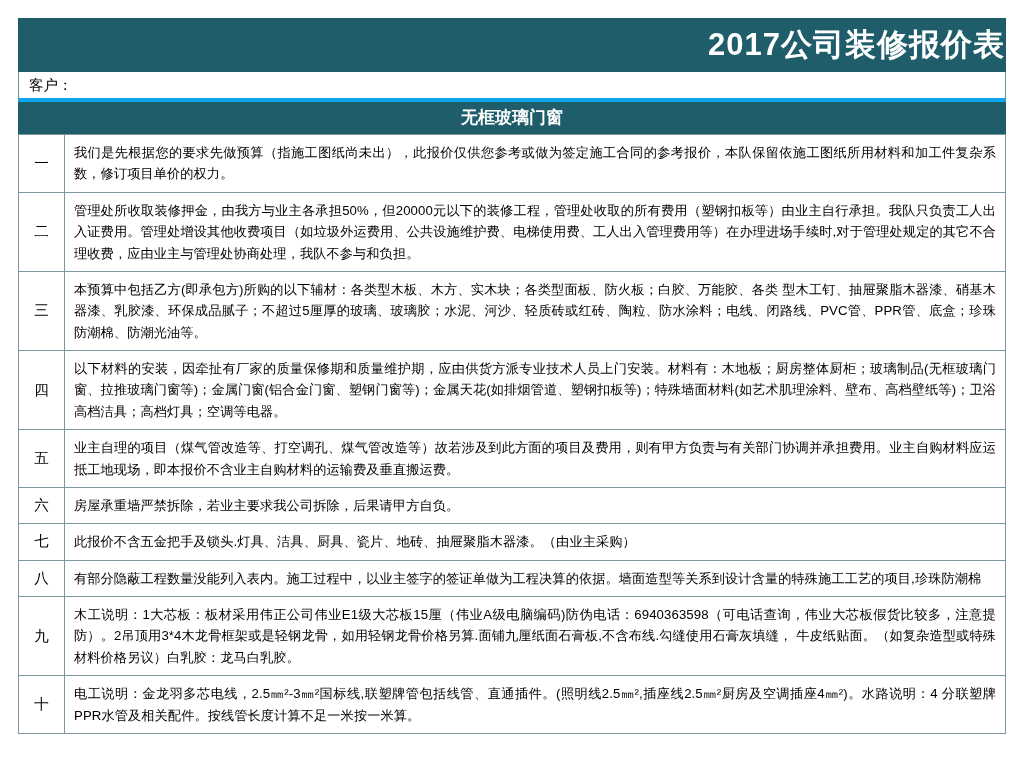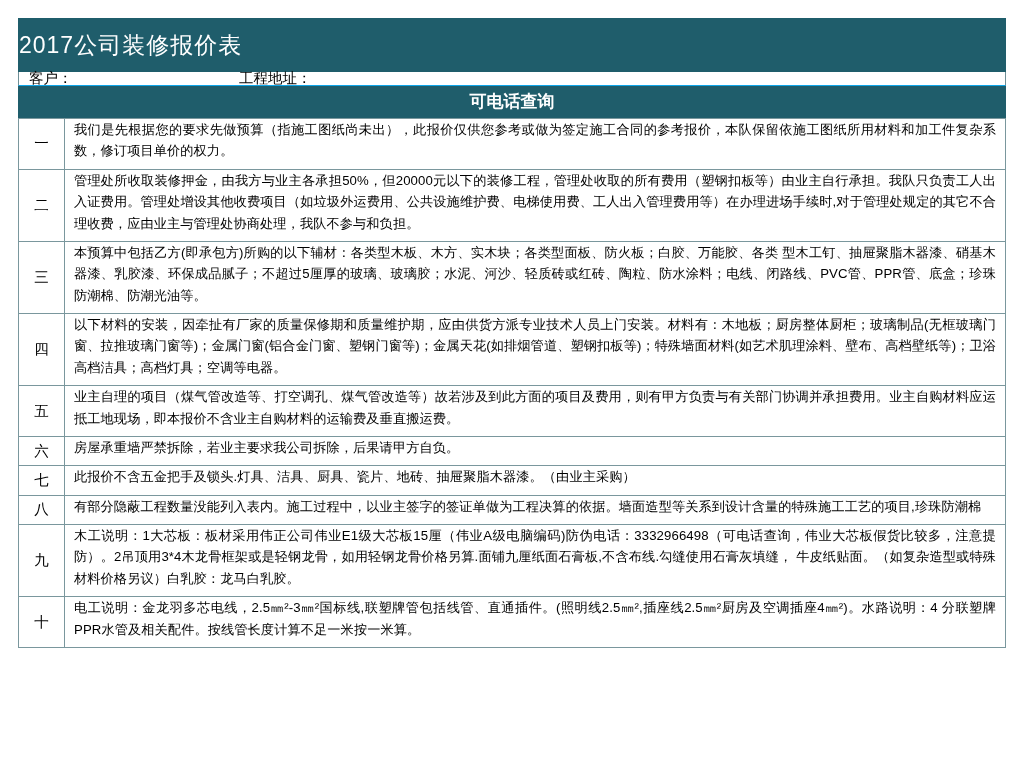--- a/index.html
+++ b/index.html
@@ -18,35 +18,35 @@
     width: 1024px;
     height: 768px;
     position: relative;
     box-sizing: border-box;
     padding: 18px 18px 0 18px;
     background: #ffffff;
   }
   .title-bar {
     background: #1f5d6b;
     color: #ffffff;
-    text-align: left;
+    text-align: right;
     height: 52px;
     line-height: 52px;
-    font-size: 23px;
-    font-weight: normal;
+    font-size: 31px;
+    font-weight: bold;
     letter-spacing: 1px;
     border: 1px solid #1f5d6b;
   }
   .meta-row {
     display: flex;
     align-items: center;
-    height: 14px;
+    height: 30px;
     border-left: 1px solid #6f8f96;
     border-right: 1px solid #6f8f96;
-    border-bottom: 1px solid #0ea5e9;
+    border-bottom: 4px solid #0ea5e9;
     box-sizing: border-box;
     font-size: 14.5px;
     background: #ffffff;
   }
   .meta-cell {
     padding-left: 10px;
     white-space: nowrap;
   }
   .meta-cell.client { width: 200px; }
   .meta-cell.address { flex: 1; }
@@ -71,40 +71,39 @@
     vertical-align: middle;
     box-sizing: border-box;
   }
   td.num {
     width: 46px;
     text-align: center;
     font-size: 14.5px;
     color: #000;
   }
   td.txt {
-    padding: 0 9px 7px 9px;
+    padding: 7px 9px 7px 9px;
     font-size: 13.2px;
     line-height: 1.62;
     text-align: justify;
     letter-spacing: 0.1px;
   }
 </style>
 </head>
 <body>
 
 <div class="page">
 
   <div class="title-bar">2017公司装修报价表</div>
 
   <div class="meta-row">
     <div class="meta-cell client">客户：</div>
-    <div class="meta-cell address">工程地址：</div>
   </div>
 
-  <div class="section-bar">可电话查询</div>
+  <div class="section-bar">无框玻璃门窗</div>
 
   <table class="notes">
     <tbody>
       <tr>
         <td class="num">一</td>
         <td class="txt">我们是先根据您的要求先做预算（指施工图纸尚未出），此报价仅供您参考或做为签定施工合同的参考报价，本队保留依施工图纸所用材料和加工件复杂系数，修订项目单价的权力。</td>
       </tr>
       <tr>
         <td class="num">二</td>
         <td class="txt">管理处所收取装修押金，由我方与业主各承担50%，但20000元以下的装修工程，管理处收取的所有费用（塑钢扣板等）由业主自行承担。我队只负责工人出入证费用。管理处增设其他收费项目（如垃圾外运费用、公共设施维护费、电梯使用费、工人出入管理费用等）在办理进场手续时,对于管理处规定的其它不合理收费，应由业主与管理处协商处理，我队不参与和负担。</td>
@@ -128,21 +127,21 @@
       <tr>
         <td class="num">七</td>
         <td class="txt">此报价不含五金把手及锁头.灯具、洁具、厨具、瓷片、地砖、抽屉聚脂木器漆。（由业主采购）</td>
       </tr>
       <tr>
         <td class="num">八</td>
         <td class="txt">有部分隐蔽工程数量没能列入表内。施工过程中，以业主签字的签证单做为工程决算的依据。墙面造型等关系到设计含量的特殊施工工艺的项目,珍珠防潮棉</td>
       </tr>
       <tr>
         <td class="num">九</td>
-        <td class="txt">木工说明：1大芯板：板材采用伟正公司伟业E1级大芯板15厘（伟业A级电脑编码)防伪电话：3332966498（可电话查询，伟业大芯板假货比较多，注意提防）。2吊顶用3*4木龙骨框架或是轻钢龙骨，如用轻钢龙骨价格另算.面铺九厘纸面石膏板,不含布线.勾缝使用石膏灰填缝， 牛皮纸贴面。（如复杂造型或特殊材料价格另议）白乳胶：龙马白乳胶。</td>
+        <td class="txt">木工说明：1大芯板：板材采用伟正公司伟业E1级大芯板15厘（伟业A级电脑编码)防伪电话：6940363598（可电话查询，伟业大芯板假货比较多，注意提防）。2吊顶用3*4木龙骨框架或是轻钢龙骨，如用轻钢龙骨价格另算.面铺九厘纸面石膏板,不含布线.勾缝使用石膏灰填缝， 牛皮纸贴面。（如复杂造型或特殊材料价格另议）白乳胶：龙马白乳胶。</td>
       </tr>
       <tr>
         <td class="num">十</td>
         <td class="txt">电工说明：金龙羽多芯电线，2.5㎜²-3㎜²国标线,联塑牌管包括线管、直通插件。(照明线2.5㎜²,插座线2.5㎜²厨房及空调插座4㎜²)。水路说明：4 分联塑牌PPR水管及相关配件。按线管长度计算不足一米按一米算。</td>
       </tr>
     </tbody>
   </table>
 
 </div>
 

